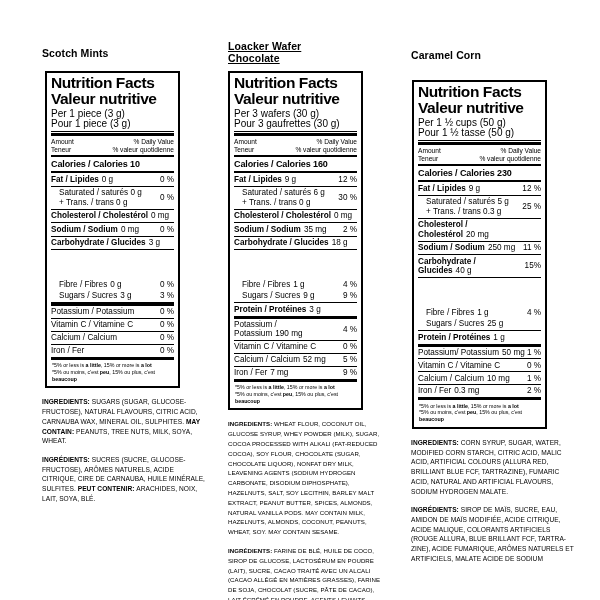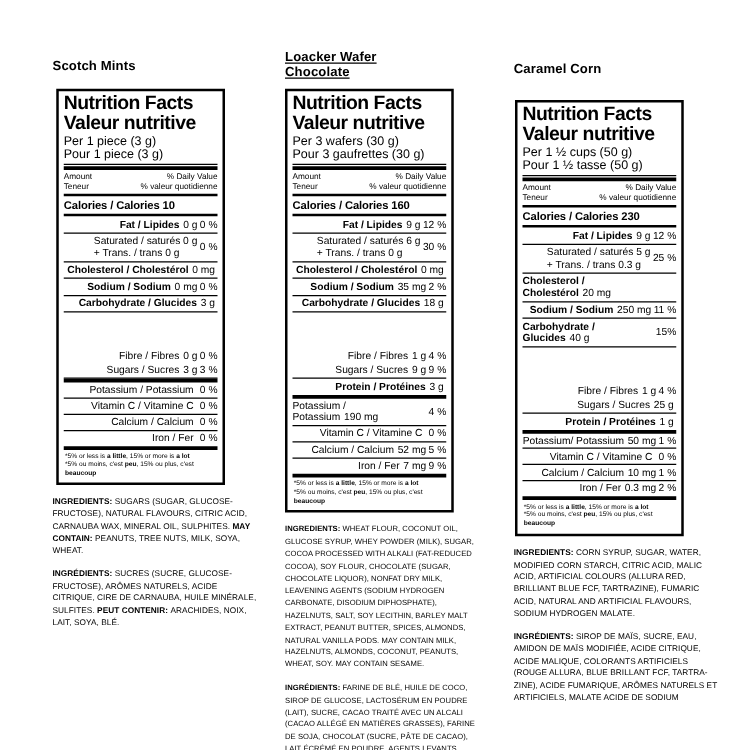--- a/index.html
+++ b/index.html
@@ -41,21 +41,21 @@
   .sep-heavy::after { content: ""; display: block; height: 3px; background: #000; margin-top: 1px; }
   .sep-1 { height: 1px; background: #000; }
   .sep-2 { height: 2px; background: #000; }
   .sep-3 { height: 3px; background: #000; }
 
   .amount-row { display: flex; justify-content: space-between; font-size: 6.6px; line-height: 7.8px; padding: 2px 0 1.5px; }
   .amount-right { text-align: right; }
 
   .calories-row { font-size: 9px; font-weight: 700; line-height: 11px; padding: 1.5px 0; letter-spacing: -0.1px; }
 
-  .nrow { display: flex; justify-content: flex-end; align-items: center; font-size: 8.2px; line-height: 9.5px; padding: 1.5px 0; }
+  .nrow { display: flex; justify-content: space-between; align-items: center; font-size: 8.2px; line-height: 9.5px; padding: 1.5px 0; }
   .nrow .nm { font-weight: 700; }
   .nrow.mineral .nm { font-weight: 400; margin-top: 32px; }
   .nrow .nval { margin-left: 3px; white-space: nowrap; }
   .nrow .ndv { text-align: right; white-space: nowrap; padding-left: 2px; }
   .nrow.sub { padding-left: 8px; }
   .stack span { display: block; }
   .ngroup { padding: 0.5px 0; margin-top: 28px; }
   .ngroup .nrow { padding-top: 1px; padding-bottom: 1px; }
   .nrow.mineral { padding: 1.2px 0; }
 

